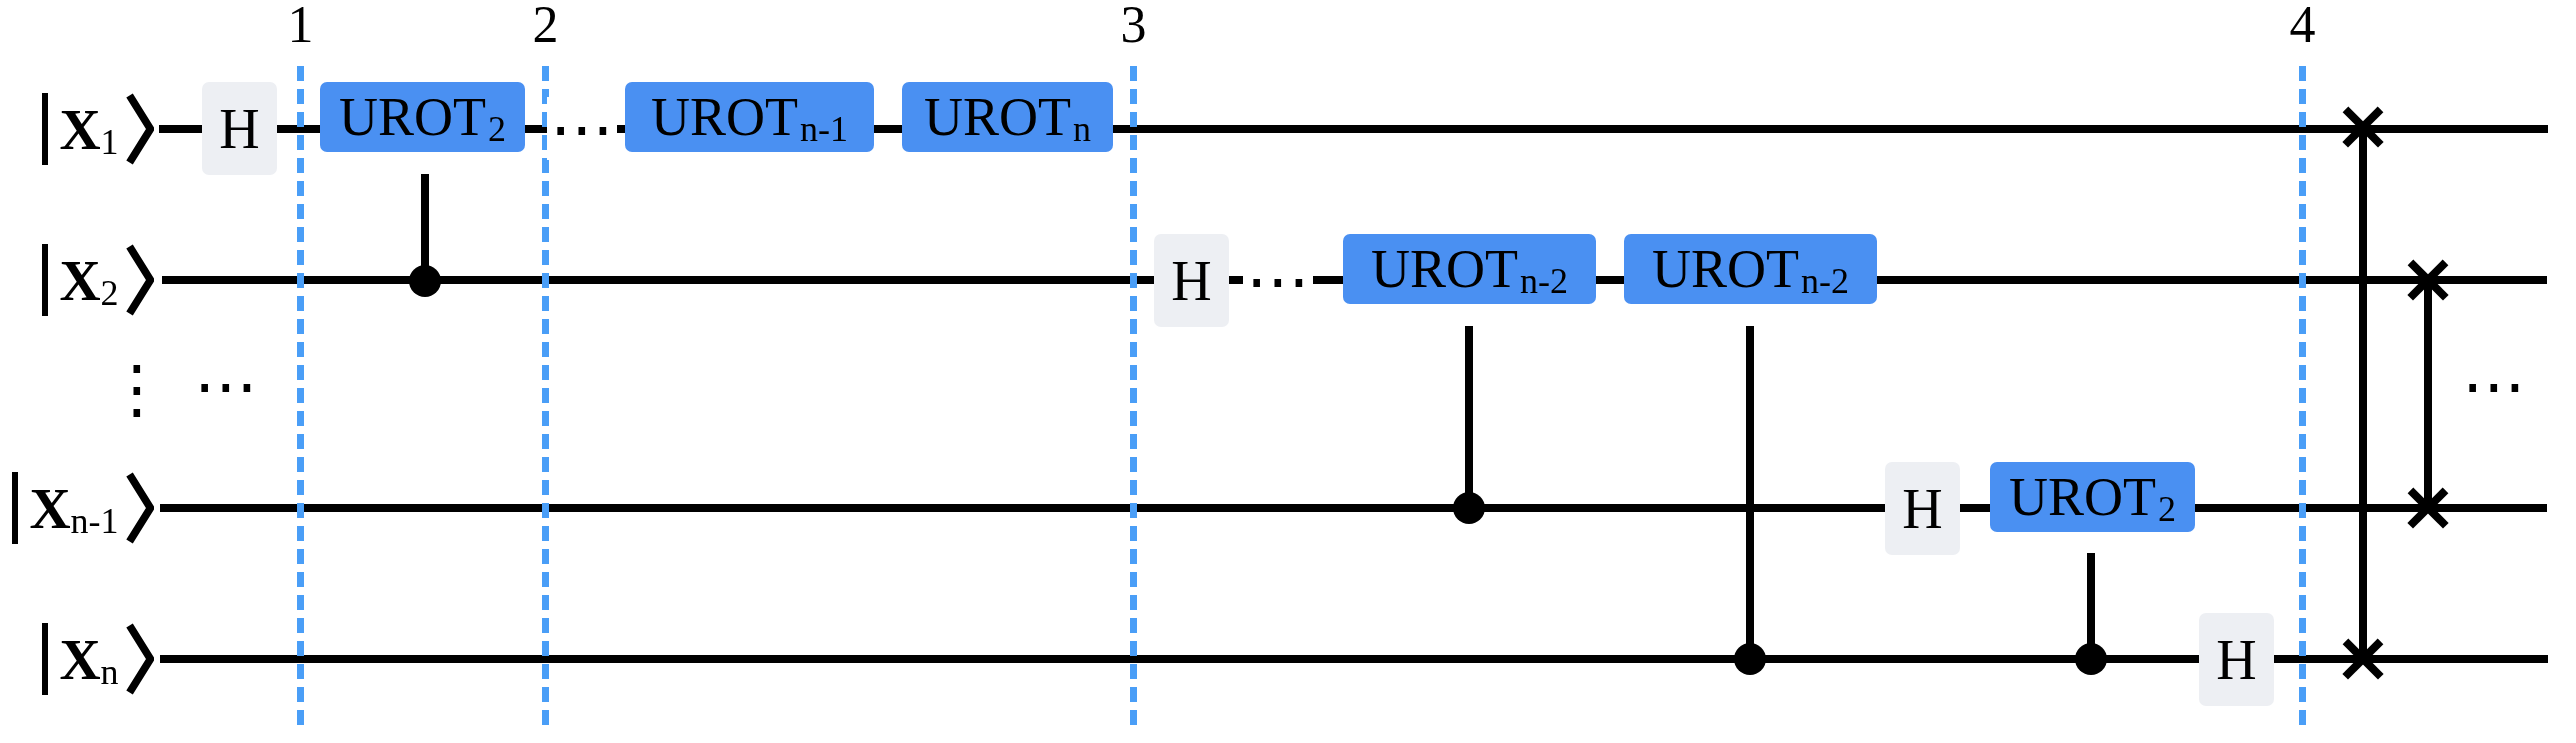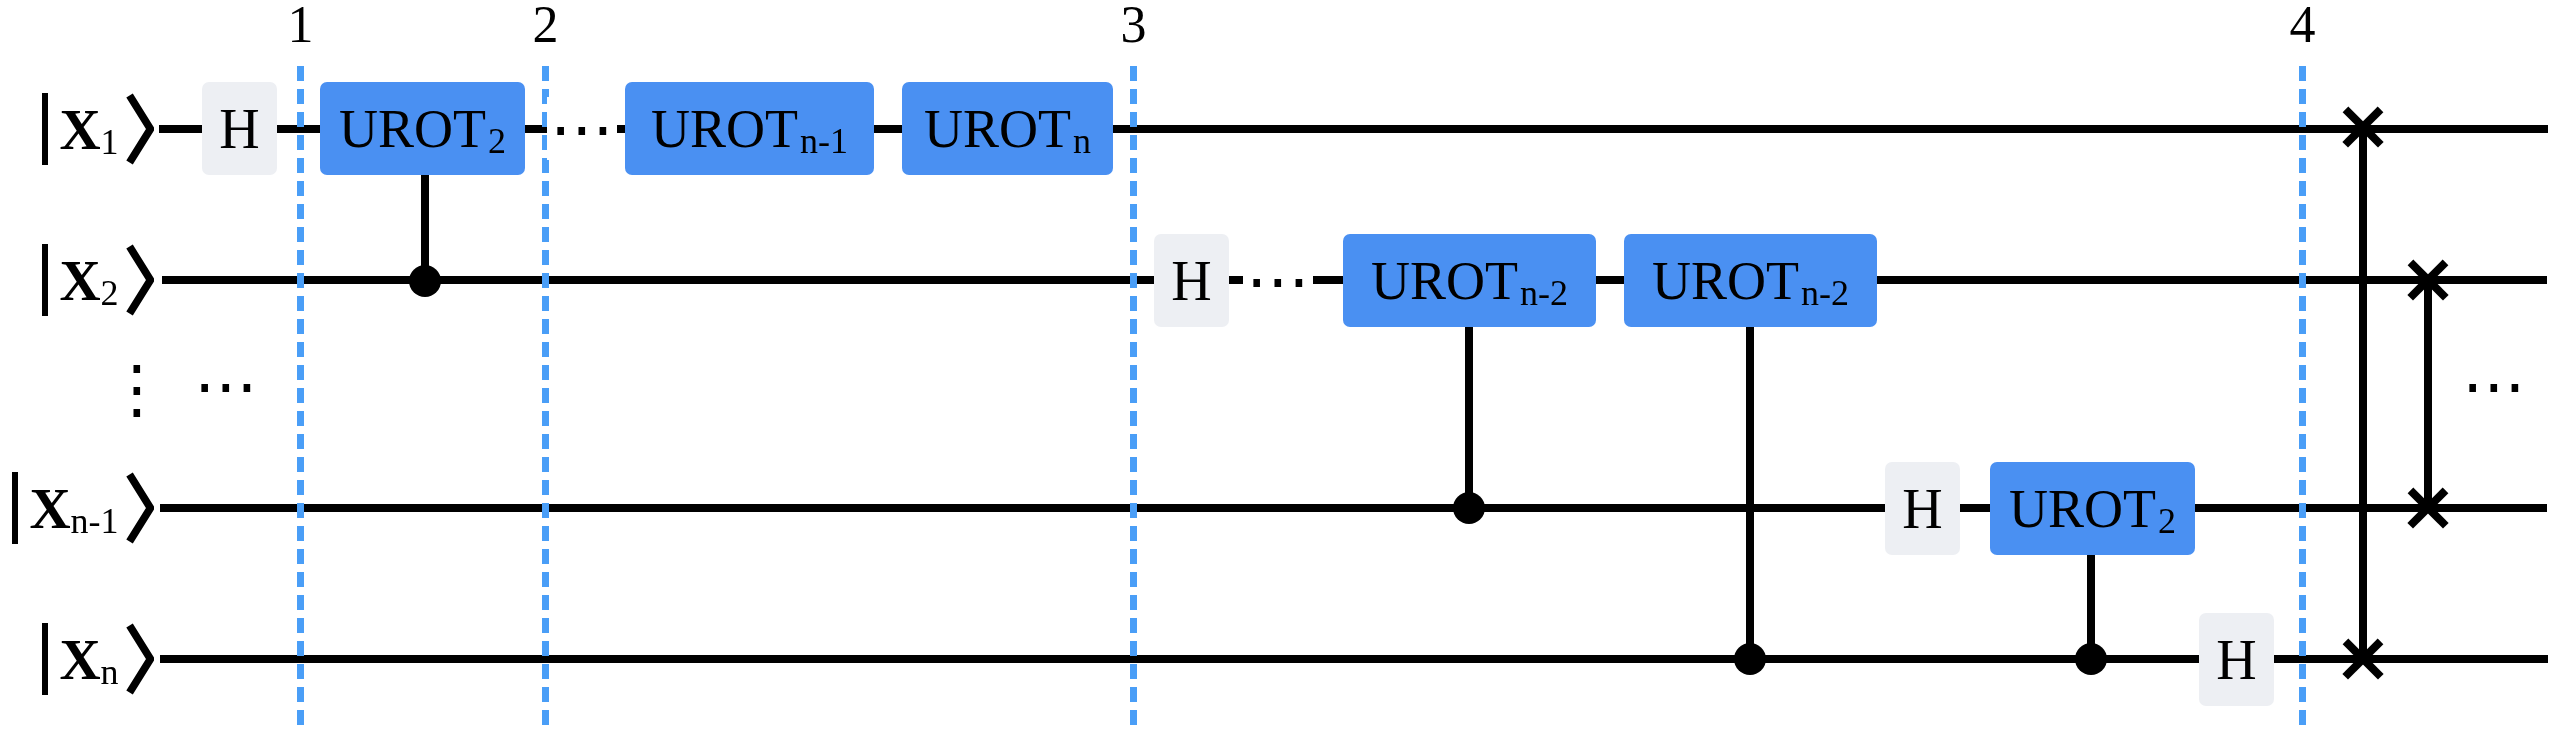--- a/index.html
+++ b/index.html
@@ -15,21 +15,21 @@
   .dashline{
     position:absolute;width:7px;top:66px;height:661px;
     background:repeating-linear-gradient(180deg,#4a9ef7 0 14.6px,transparent 14.6px 23px);
   }
   .barrier-num{
     position:absolute;top:-4.2px;width:63px;text-align:center;
     font-size:52px;line-height:1.1;
   }
   
   .gate{
-    position:absolute;height:93px;background:#4a90f2;border-radius:7px;
+    position:absolute;height:70px;background:#4a90f2;border-radius:7px;
     display:flex;align-items:center;justify-content:center;
     font-size:54px;line-height:1;white-space:nowrap;
   }
   .gsub{font-size:36px;transform:translateY(12px);margin-left:2.1px;}
   
   .hgate{
     position:absolute;width:75px;height:93px;background:#edeff3;border-radius:7px;
     display:flex;align-items:center;justify-content:center;font-size:56px;line-height:1;
   }
   

